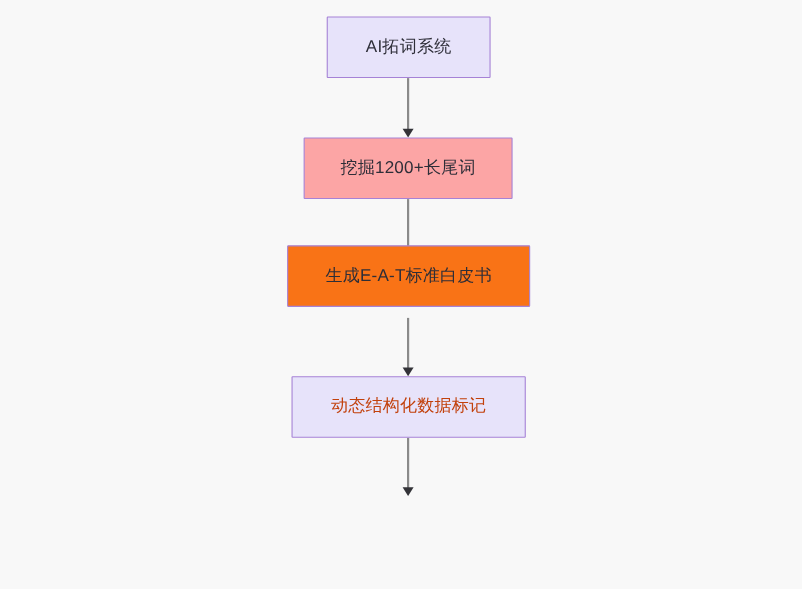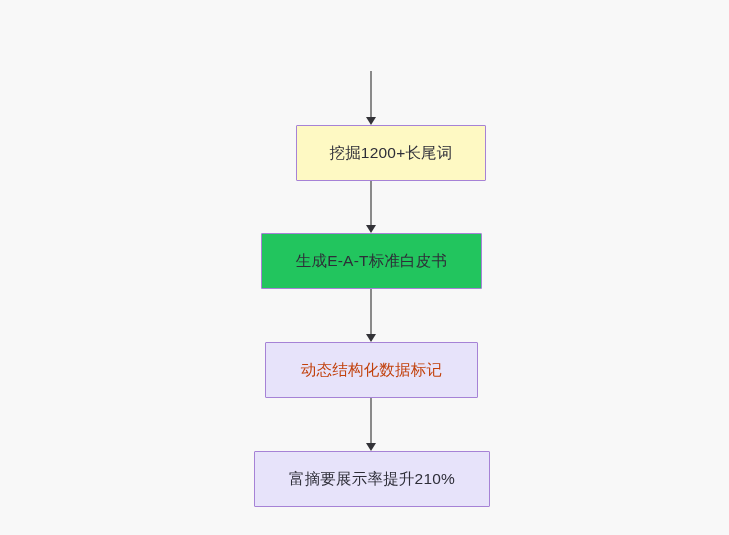--- a/index.html
+++ b/index.html
@@ -81,30 +81,30 @@
   </div>
   <div class="edge" style="left: 370px; top: 289px; width: 2px; height: 53px;">
     <div class="edge-line" style="height: 46px; background: rgb(138, 138, 138);"></div>
     <div class="edge-head" style="top: 45px; border-top-color: rgb(51, 51, 56);"></div>
   </div>
   <div class="edge" style="left: 370px; top: 398px; width: 2px; height: 53px;">
     <div class="edge-line" style="height: 46px; background: rgb(138, 138, 138);"></div>
     <div class="edge-head" style="top: 45px; border-top-color: rgb(51, 51, 56);"></div>
   </div>
 
+  <div class="node" style="left: 297px; top: 15px; width: 149px; height: 56px; background: rgb(231, 227, 250); border-color: rgb(166, 130, 214); color: rgb(46, 46, 56);">
+    <span class="node-label">AI拓词系统</span>
+  </div>
 
-  <div class="node" style="left: 276px; top: 125px; width: 190px; height: 56px; background: #fef9c3; border-color: rgb(166, 130, 214); color: rgb(46, 46, 56); margin-left: 20px;">
+  <div class="node" style="left: 276px; top: 125px; width: 190px; height: 56px; background: #fca5a5; border-color: rgb(166, 130, 214); color: rgb(46, 46, 56);">
     <span class="node-label">挖掘1200+长尾词</span>
   </div>
 
-  <div class="node" style="left: 261px; top: 233px; width: 221px; height: 56px; background: #22c55e; border-color: rgb(166, 130, 214); color: rgb(46, 46, 56);">
+  <div class="node" style="left: 261px; top: 223px; width: 221px; height: 56px; background: #f97316; border-color: rgb(166, 130, 214); color: rgb(46, 46, 56);">
     <span class="node-label">生成E-A-T标准白皮书</span>
   </div>
 
   <div class="node" style="left: 265px; top: 342px; width: 213px; height: 56px; background: rgb(231, 227, 250); border-color: rgb(166, 130, 214); color: #c2410c;">
     <span class="node-label">动态结构化数据标记</span>
   </div>
 
-  <div class="node" style="left: 254px; top: 451px; width: 236px; height: 56px; background: rgb(231, 227, 250); border-color: rgb(166, 130, 214); color: rgb(46, 46, 56);">
-    <span class="node-label">富摘要展示率提升210%</span>
-  </div>
 
 </div>
 
 </body></html>

